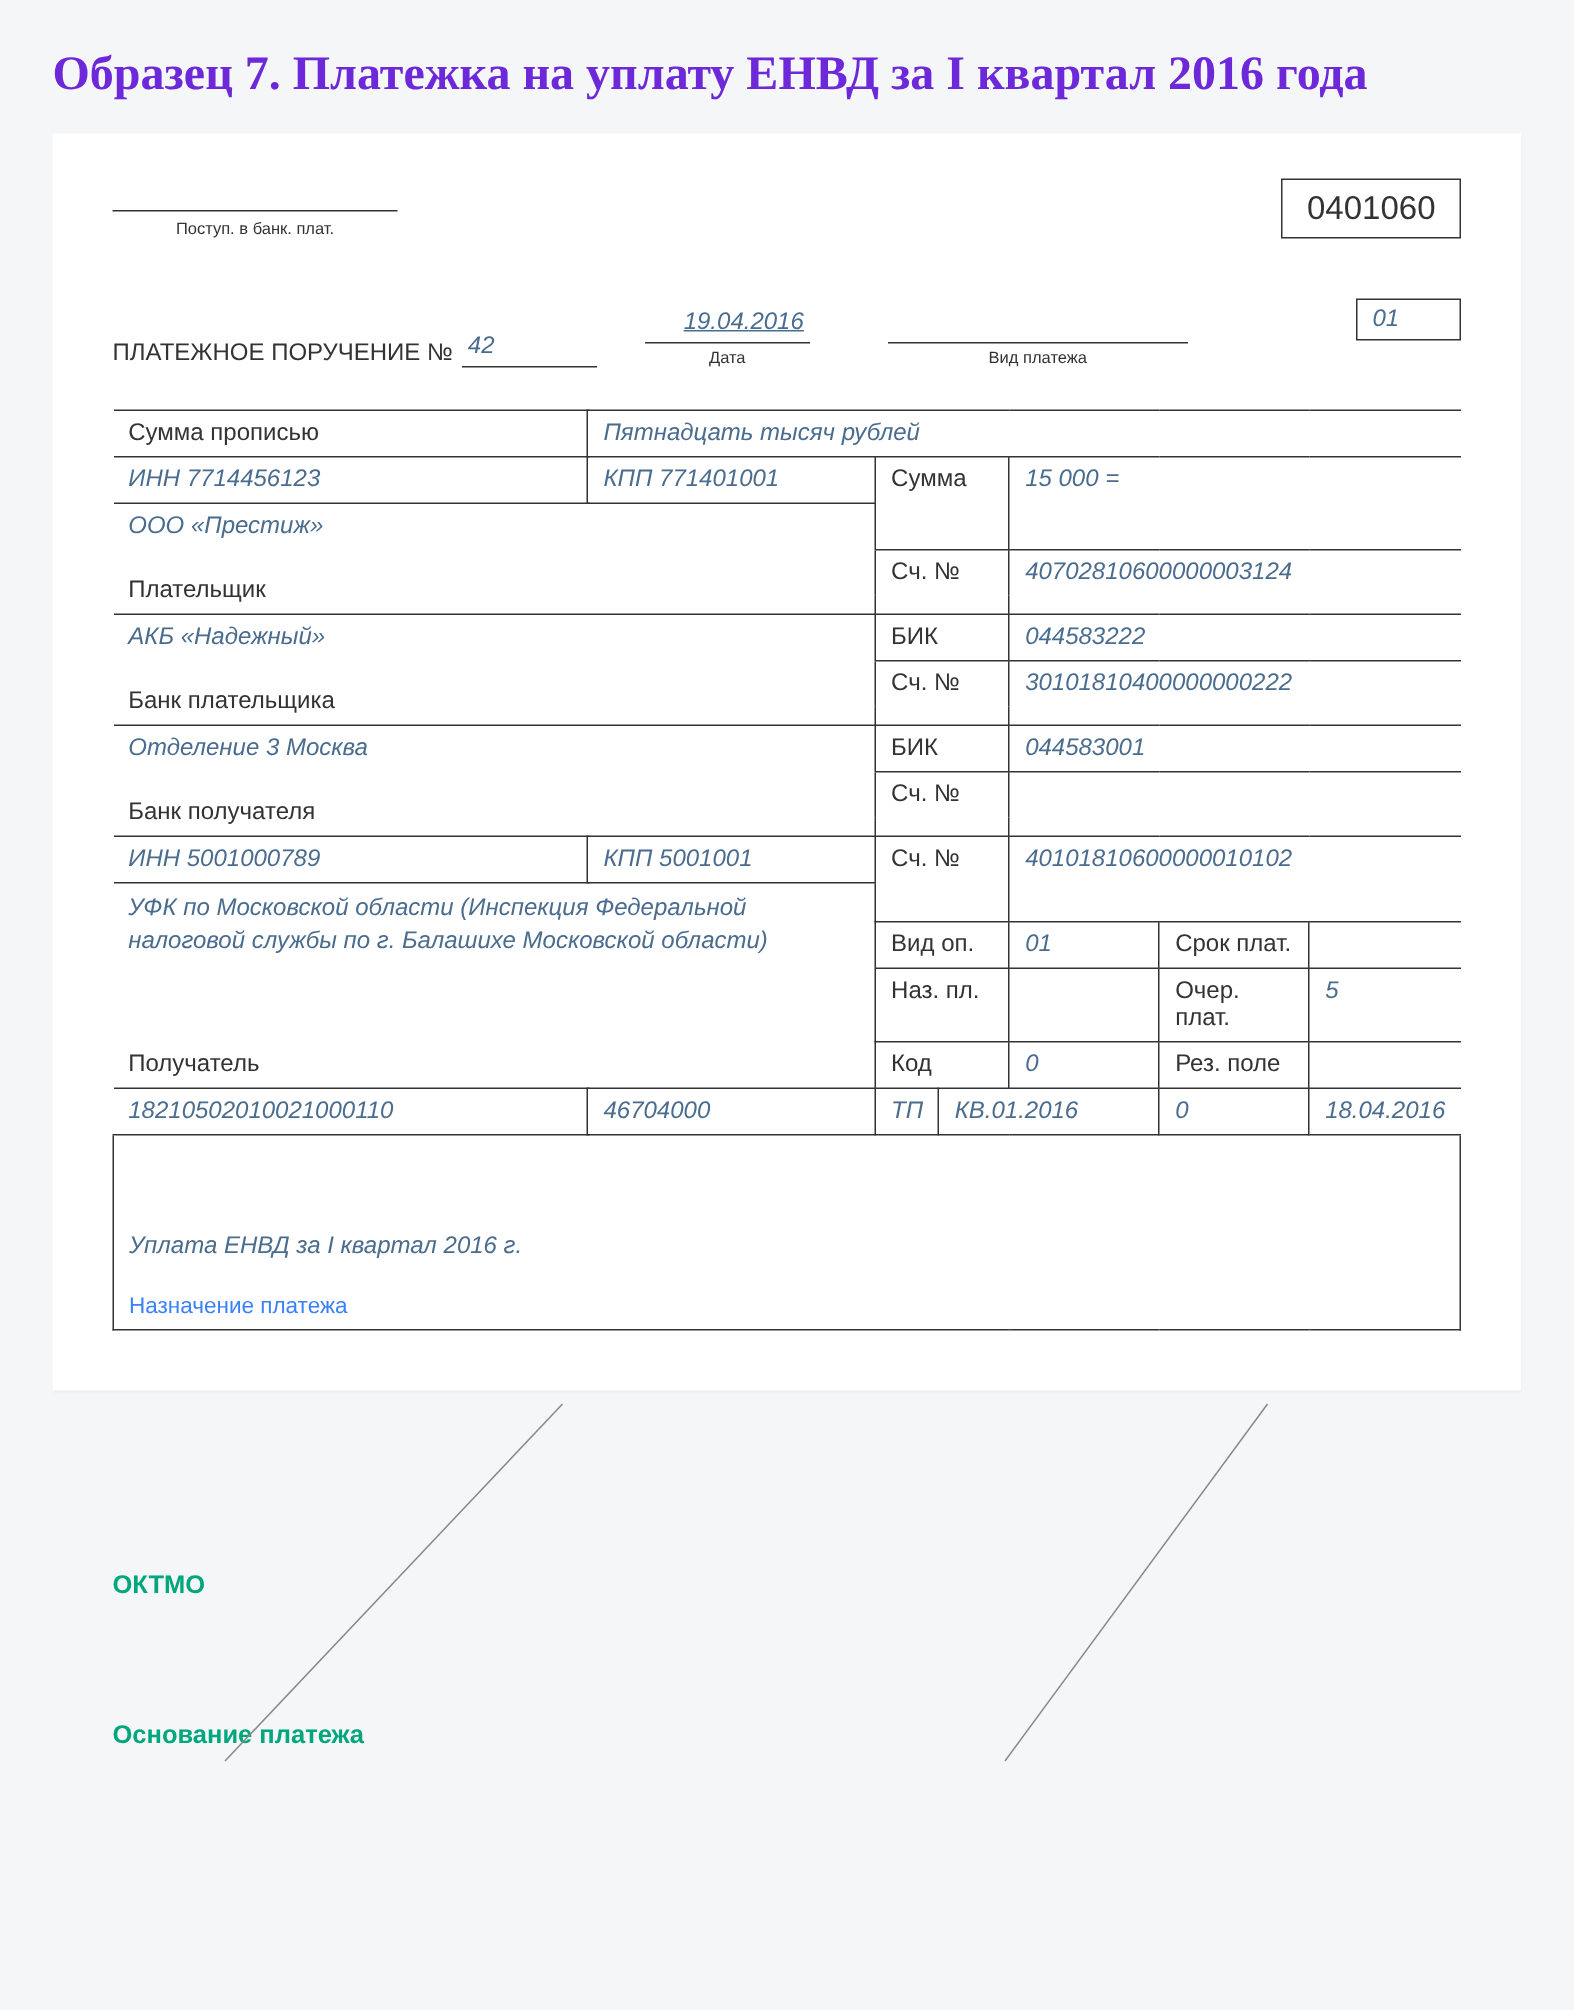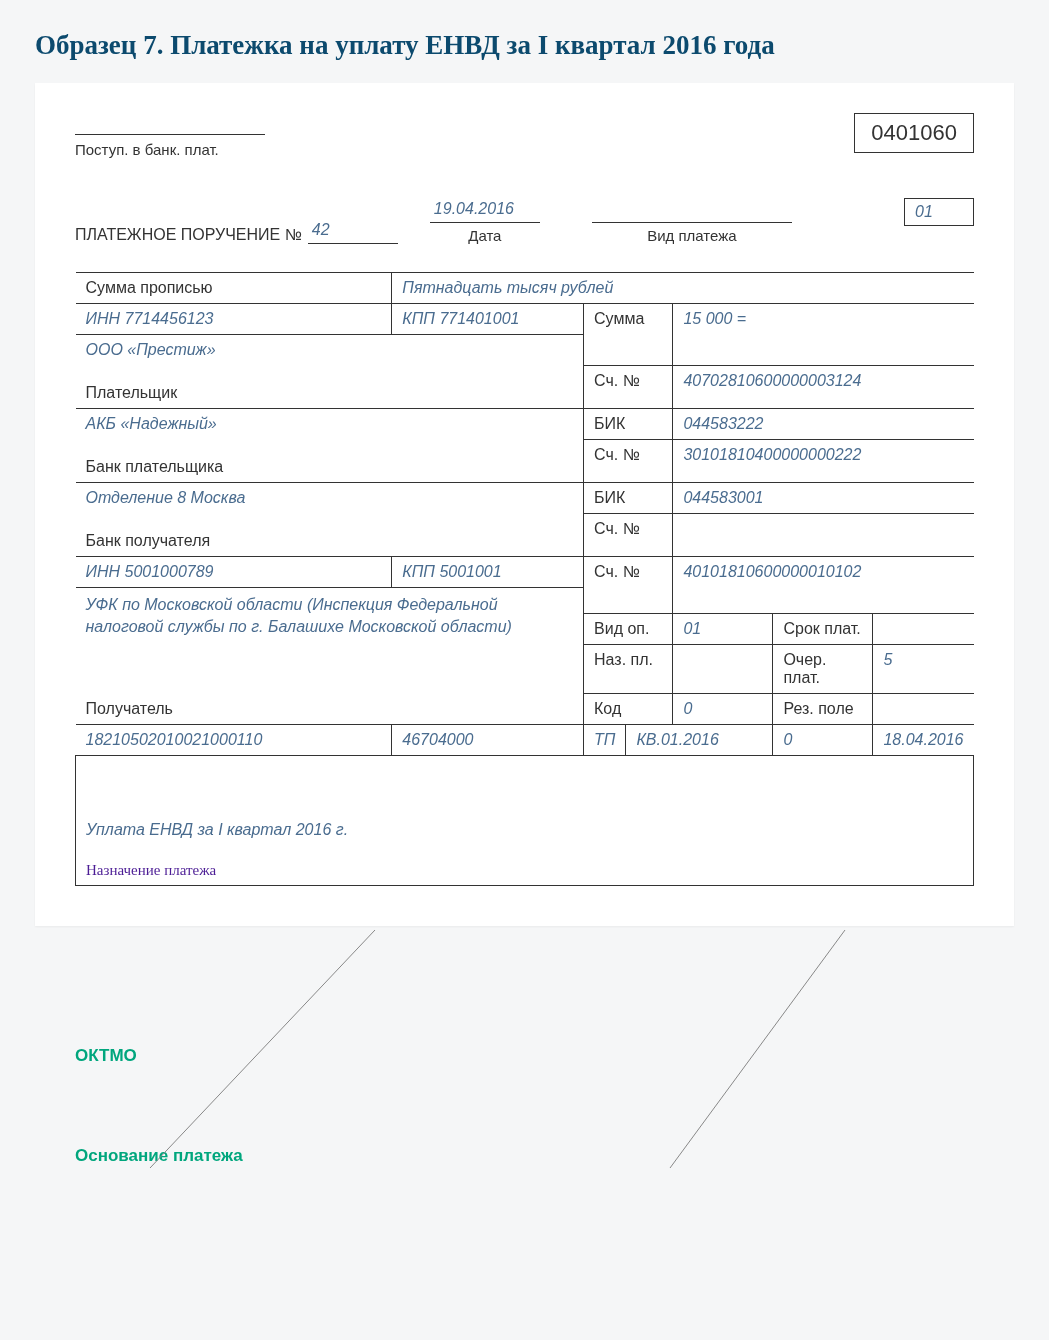--- a/index.html
+++ b/index.html
@@ -6,23 +6,23 @@
   body {
     margin: 0;
     padding: 30px 35px;
     font-family: Arial, sans-serif;
     background: #f5f6f7;
     color: #333;
     width: 1049px;
   }
   .title {
     font-family: Georgia, 'Times New Roman', serif;
-    font-size: 27px;
+    font-size: 32px;
     font-weight: bold;
-    color: #0c4a6e;
+    color: #6d28d9;
     margin-bottom: 22px;
   }
   .form-box {
     background: #fff;
     padding: 30px 40px 40px 40px;
     box-shadow: 0 1px 2px rgba(0,0,0,0.05);
   }
   .filled {
     color: #4a6c8f;
     font-style: italic;
@@ -37,21 +37,22 @@
     display: flex;
     gap: 60px;
   }
   .blank-field {
     border-bottom: 1px solid #333;
     width: 190px;
     height: 22px;
     margin-bottom: 6px;
   }
   .sub-label {
-    font-size: 15px;
+    font-size: 11px;
+    text-align: center;
   }
   .form-code {
     border: 1px solid #333;
     padding: 6px 16px;
     font-size: 22px;
   }
   .order-row {
     display: flex;
     align-items: flex-end;
     gap: 6px;
@@ -135,21 +136,21 @@
       </div>
     </div>
     <div class="form-code">0401060</div>
   </div>
 
   <div class="order-row">
     <span class="order-label">ПЛАТЕЖНОЕ ПОРУЧЕНИЕ №</span>
     <span class="ul-field filled" style="width:90px;">42</span>
     <span style="width:20px;"></span>
     <div class="ul-group">
-      <span class="ul-field filled" style="width:110px;text-align:left;">19.04.2016</span>
+      <span class="ul-field filled" style="width:110px;text-align:right;text-decoration:underline;">19.04.2016</span>
       <span class="sub-label" style="margin-top:4px;">Дата</span>
     </div>
     <span style="width:40px;"></span>
     <div class="ul-group">
       <span class="ul-field" style="width:200px;"></span>
       <span class="sub-label" style="margin-top:4px;">Вид платежа</span>
     </div>
     <span style="flex:1;"></span>
     <div class="small-box filled" style="margin-bottom:18px;">01</div>
   </div>
@@ -188,21 +189,21 @@
     <tr>
       <td colspan="5" rowspan="2" class="no-left no-top cell-label" style="vertical-align:bottom;">Банк плательщика</td>
       <td colspan="2" class="cell-label no-bottom">Сч. №</td>
       <td colspan="4" class="no-right no-bottom filled">30101810400000000222</td>
     </tr>
     <tr>
       <td colspan="2" class="no-top"></td>
       <td colspan="4" class="no-right no-top"></td>
     </tr>
     <tr>
-      <td colspan="5" class="no-left no-bottom filled">Отделение 8 Москва</td>
+      <td colspan="5" class="no-left no-bottom filled">Отделение 3 Москва</td>
       <td colspan="2" class="cell-label">БИК</td>
       <td colspan="4" class="no-right filled">044583001</td>
     </tr>
     <tr>
       <td colspan="5" rowspan="2" class="no-left no-top cell-label" style="vertical-align:bottom;">Банк получателя</td>
       <td colspan="2" class="cell-label no-bottom">Сч. №</td>
       <td colspan="4" class="no-right no-bottom"></td>
     </tr>
     <tr>
       <td colspan="2" class="no-top"></td>
@@ -247,21 +248,21 @@
       <td colspan="2" class="no-right filled">18.04.2016</td>
     </tr>
     <tr>
       <td colspan="11" class="purpose-row no-bottom" style="height:60px;"></td>
     </tr>
     <tr>
       <td colspan="11" class="purpose-row no-top no-bottom filled">Уплата ЕНВД за I квартал 2016 г.</td>
     </tr>
     <tr>
       <td colspan="11" class="purpose-row no-top" style="height:40px; vertical-align:bottom;">
-        <span class="cell-label" style="font-style:normal;color:#4c1d95;font-family:Liberation Serif, serif;">Назначение платежа</span>
+        <span class="cell-label" style="font-style:normal;color:#3b82f6;">Назначение платежа</span>
       </td>
     </tr>
   </tbody>
       </table>
 
 </div>
 
 <svg class="lines" width="1000" height="1200" style="left:0;top:0;">
   <line x1="340" y1="847" x2="115" y2="1085" stroke="#888" stroke-width="1"></line>
   <line x1="810" y1="847" x2="635" y2="1085" stroke="#888" stroke-width="1"></line>

